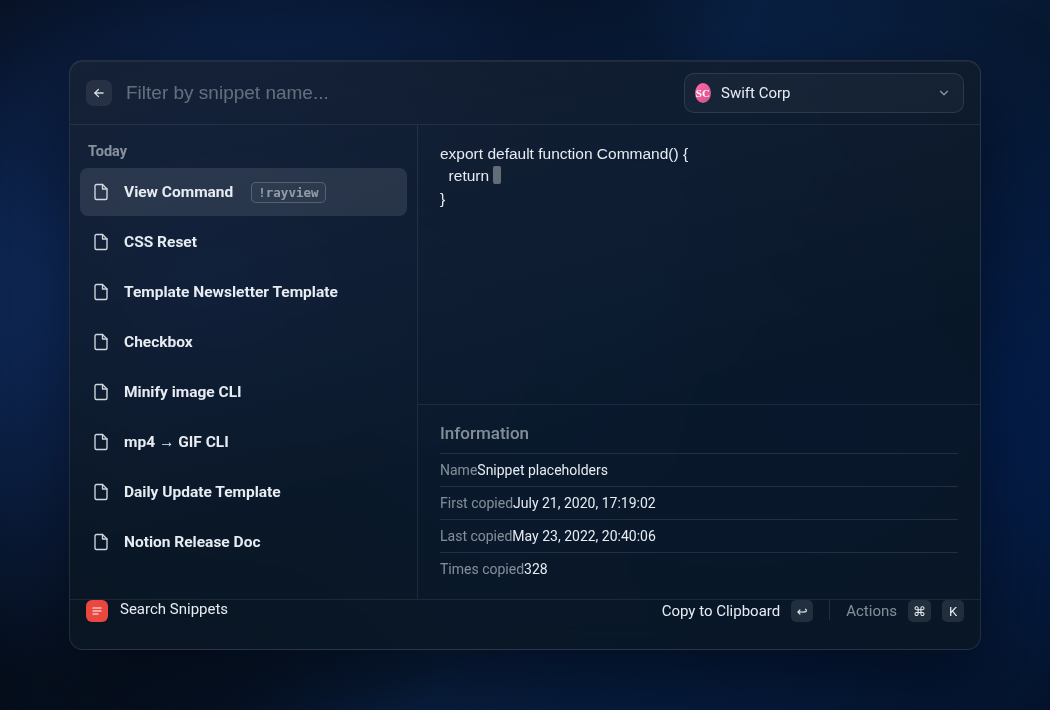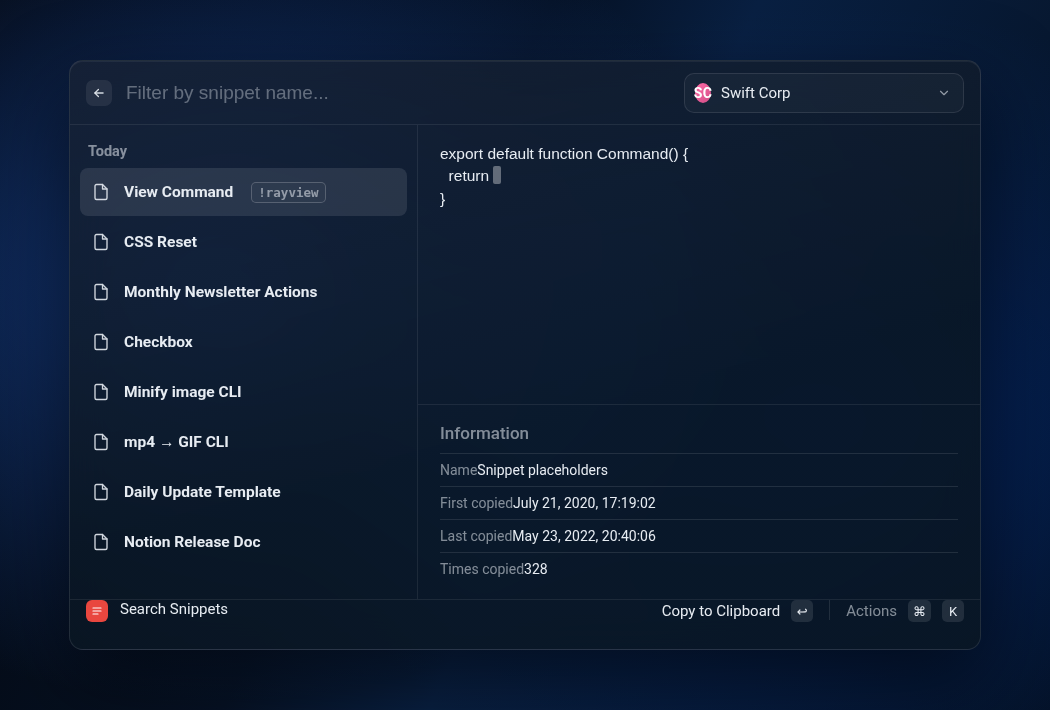--- a/index.html
+++ b/index.html
@@ -70,21 +70,21 @@
     border: 1px solid rgba(255,255,255,0.10);
     background: rgba(255,255,255,0.03);
     color: var(--text-primary);
     font-size: 15px;
     min-width: 280px;
   }
   .org-avatar {
     width: 16px; height: 20px; border-radius: 50%;
     background: linear-gradient(135deg, #ff6aa6, #d24f88);
     display:flex; align-items:center; justify-content:center;
-    font-size: 14px; font-weight: 700; color: #fff; letter-spacing: 0.3px;
+    font-size: 11px; font-weight: 700; color: #fff; letter-spacing: 0.3px; font-family: Liberation Serif, serif;
   }
   .org-name { flex:1; }
   .chev { opacity: .6; }
 
   
   .body {
     flex: 1; display: flex; min-height: 0;
   }
   .sidebar {
     width: 348px;
@@ -233,21 +233,21 @@
               <path d="M14 2H6a2 2 0 0 0-2 2v16a2 2 0 0 0 2 2h12a2 2 0 0 0 2-2V8z"></path>
               <polyline points="14 2 14 8 20 8"></polyline>
             </svg>
             <span>CSS Reset</span>
           </div>
           <div class="item">
             <svg class="file-ico" viewBox="0 0 24 24" fill="none" stroke="currentColor" stroke-width="1.8" stroke-linecap="round" stroke-linejoin="round">
               <path d="M14 2H6a2 2 0 0 0-2 2v16a2 2 0 0 0 2 2h12a2 2 0 0 0 2-2V8z"></path>
               <polyline points="14 2 14 8 20 8"></polyline>
             </svg>
-            <span>Monthly Newsletter Actions</span>
+            <span>Template Newsletter Template</span>
           </div>
           <div class="item">
             <svg class="file-ico" viewBox="0 0 24 24" fill="none" stroke="currentColor" stroke-width="1.8" stroke-linecap="round" stroke-linejoin="round">
               <path d="M14 2H6a2 2 0 0 0-2 2v16a2 2 0 0 0 2 2h12a2 2 0 0 0 2-2V8z"></path>
               <polyline points="14 2 14 8 20 8"></polyline>
             </svg>
             <span>Checkbox</span>
           </div>
           <div class="item">
             <svg class="file-ico" viewBox="0 0 24 24" fill="none" stroke="currentColor" stroke-width="1.8" stroke-linecap="round" stroke-linejoin="round">

